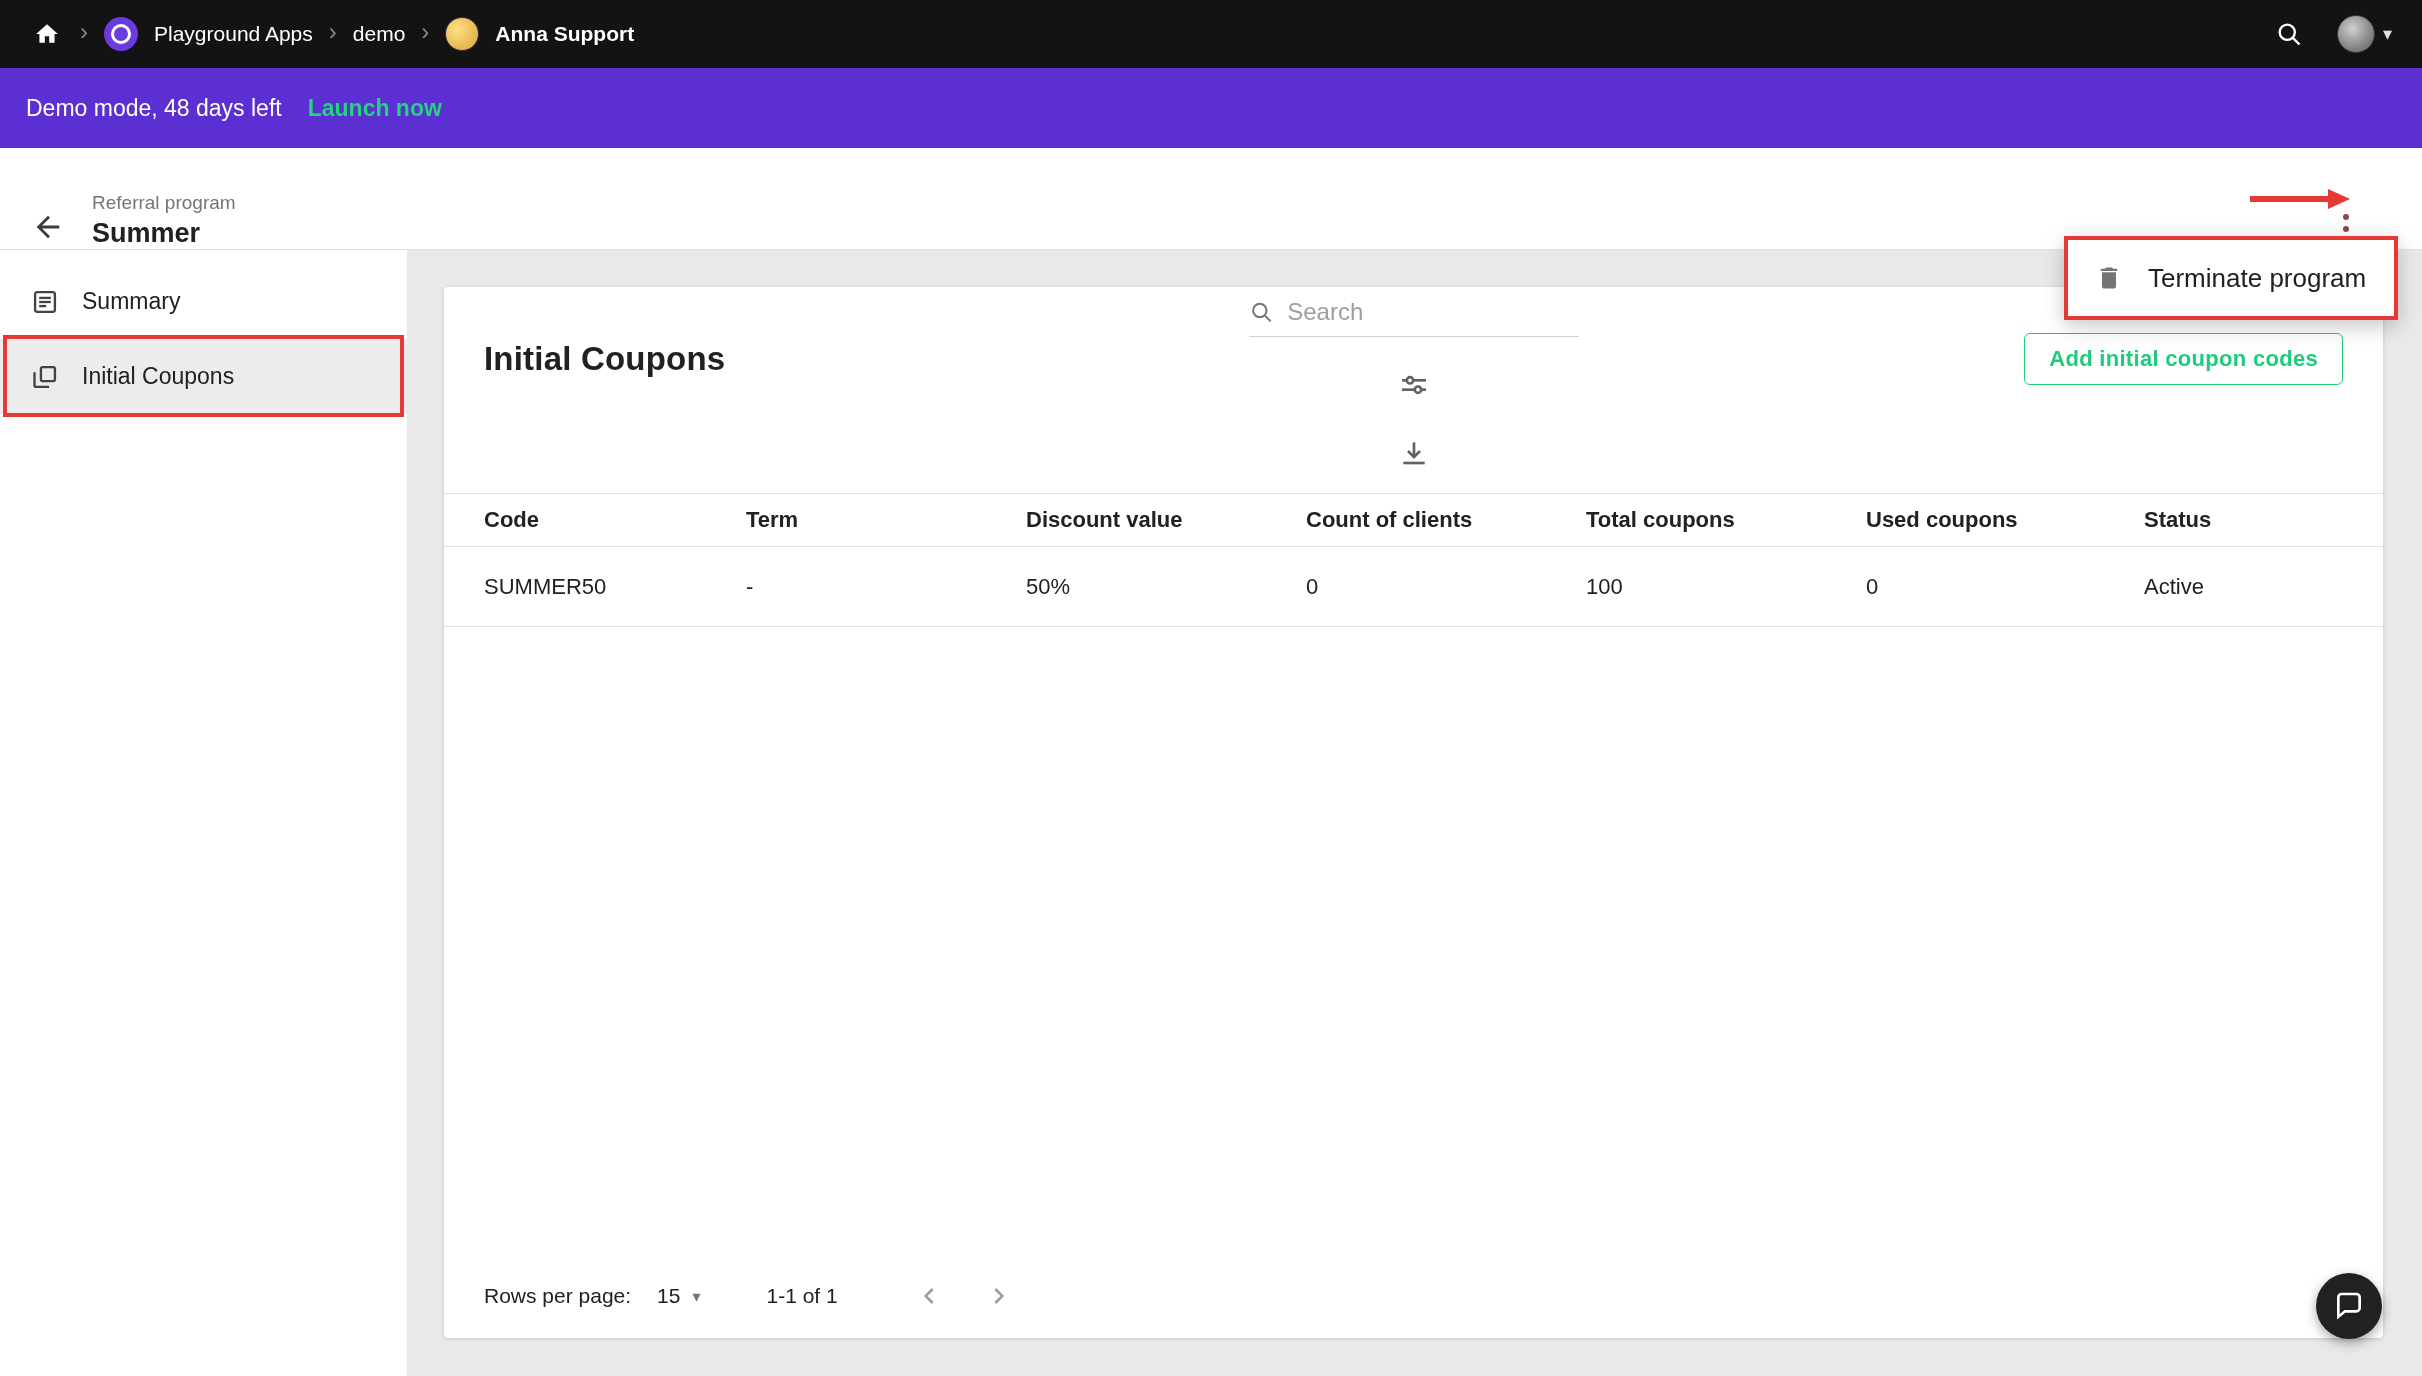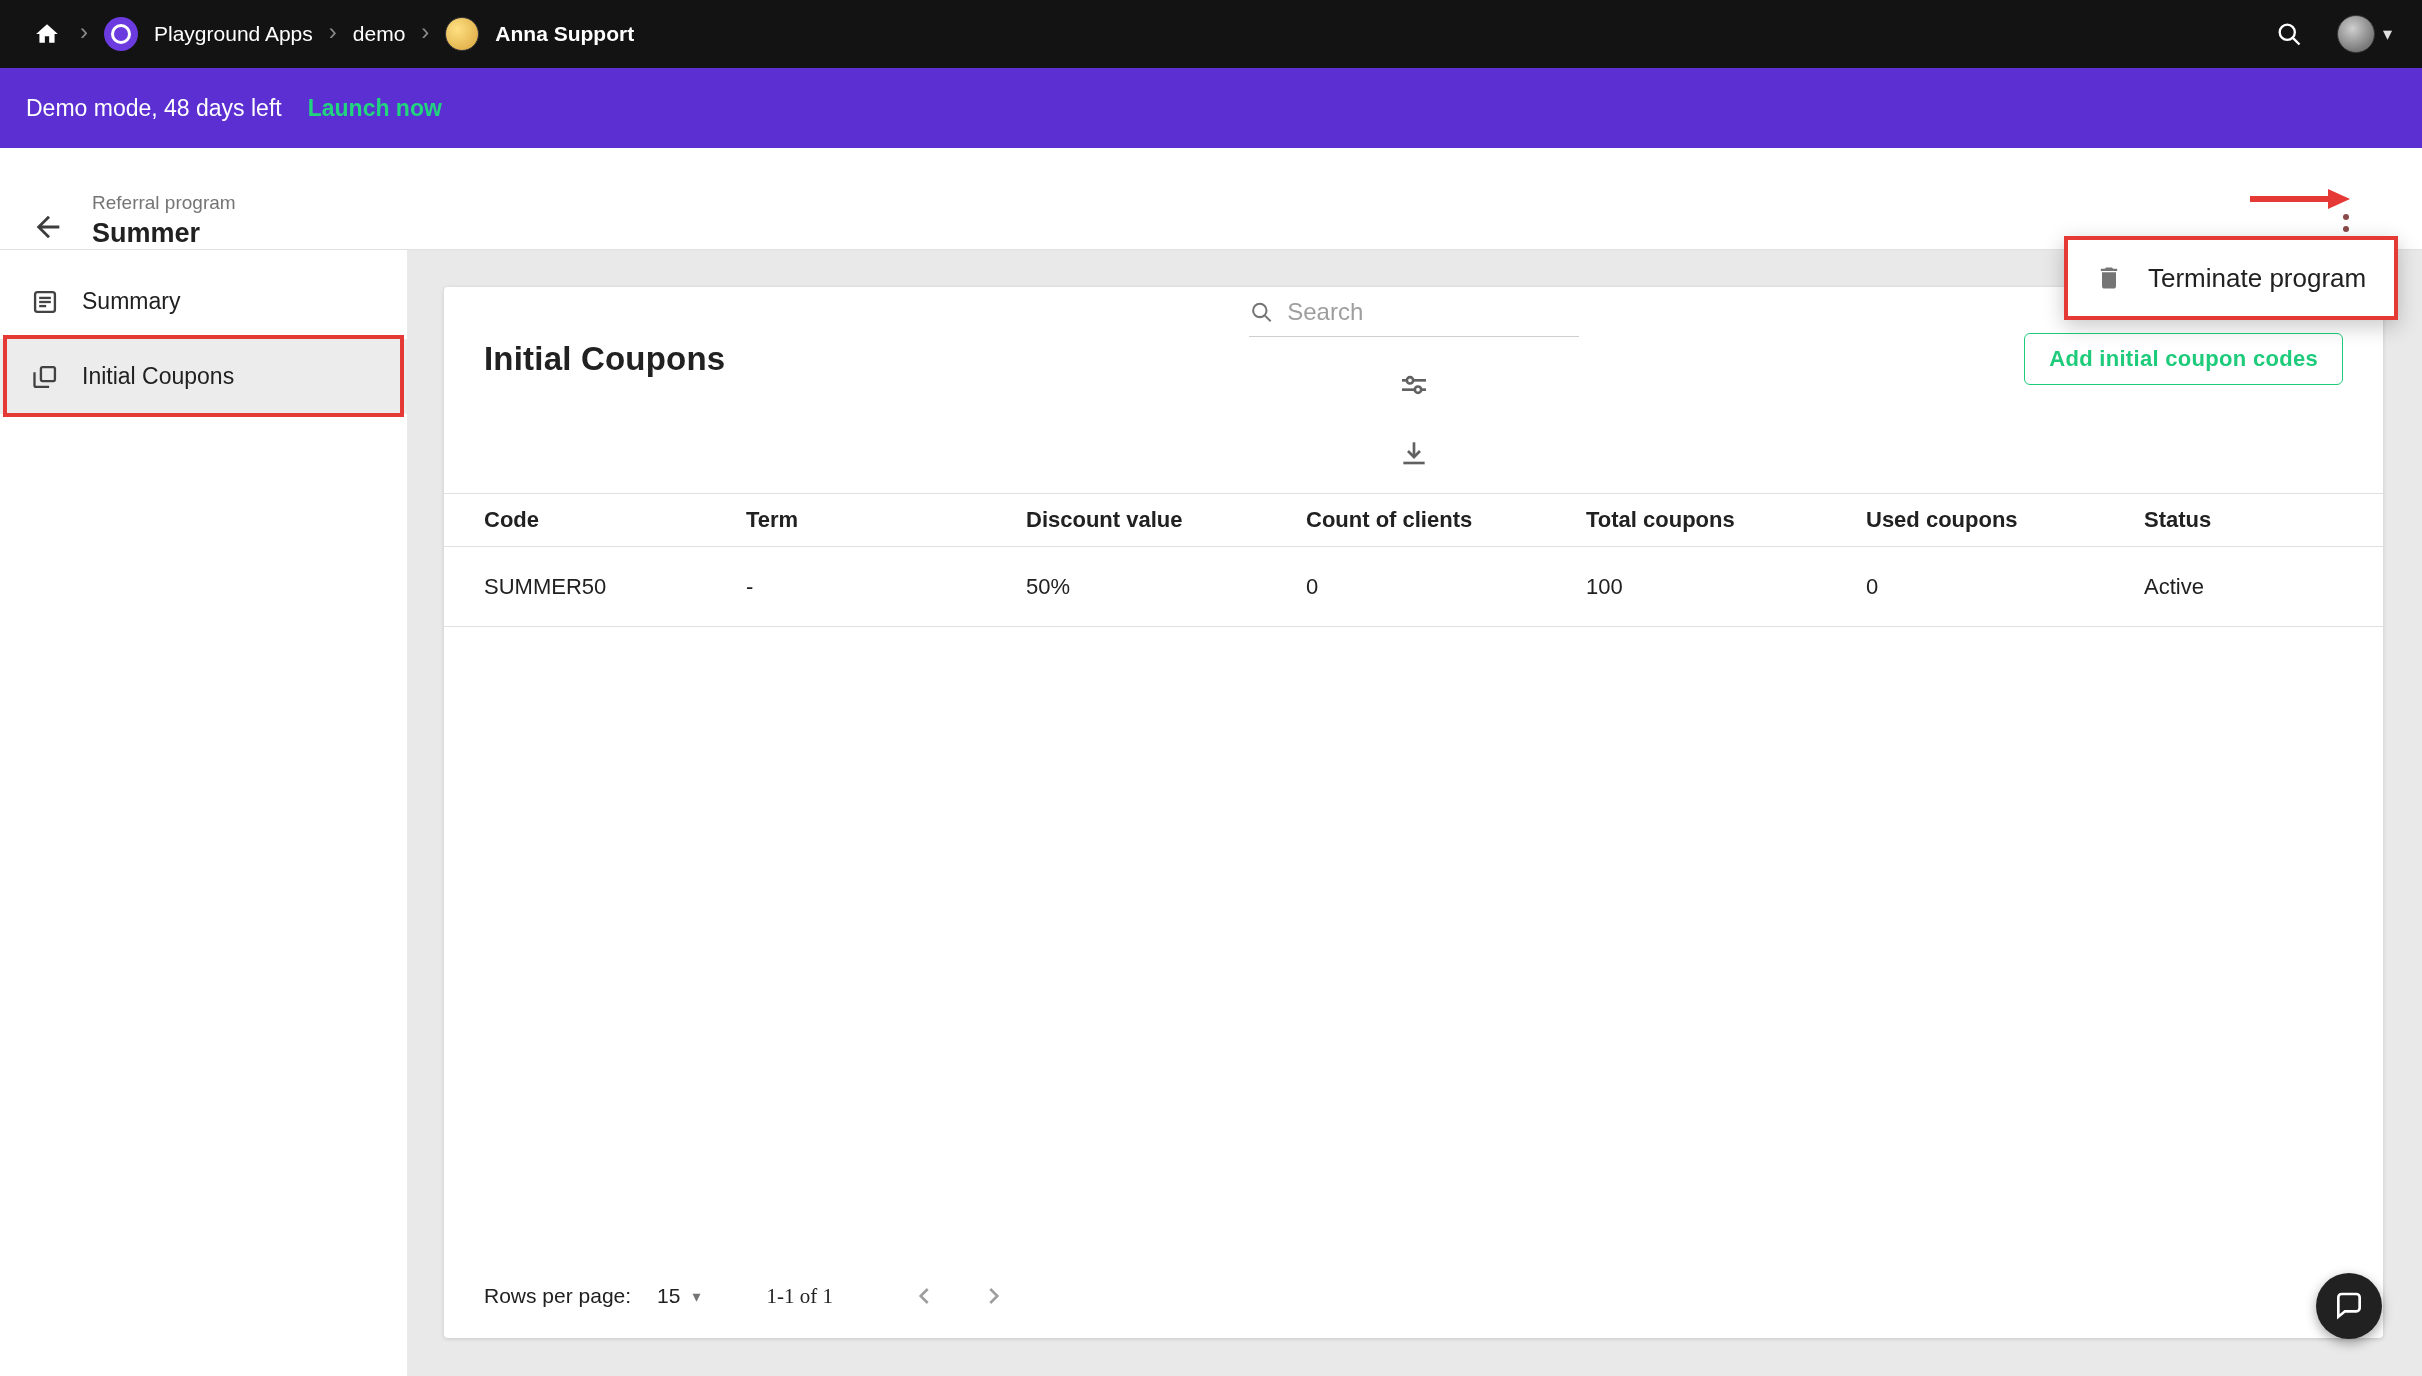--- a/index.html
+++ b/index.html
@@ -137,21 +137,21 @@
   .card-spacer{flex:1;}
 
   
   .card-footer{
     height:84px;display:flex;align-items:center;padding:0 40px;gap:0;
     font-size:21px;color:var(--text-dark);
   }
   .rpp-label{margin-right:26px;}
   .rpp-select{display:flex;align-items:center;gap:12px;cursor:pointer;margin-right:66px;}
   .rpp-caret{color:#757575;font-size:16px;}
-  .range-label{margin-right:72px;font-family:Liberation Serif, serif;}
+  .range-label{margin-right:72px;}
   .page-chev{width:40px;height:40px;display:flex;align-items:center;justify-content:center;cursor:pointer;margin-right:28px;}
 
   
   .menu{
     position:absolute;top:236px;right:24px;width:334px;height:84px;
     background:#fff;border:4px solid var(--annotation-red);
     box-shadow:0 6px 20px rgba(0,0,0,.22);
     display:flex;align-items:center;gap:22px;padding:0 24px;z-index:30;margin-left:28px;
   }
   .menu-label{font-size:26px;color:var(--text-dark);white-space:nowrap;}

